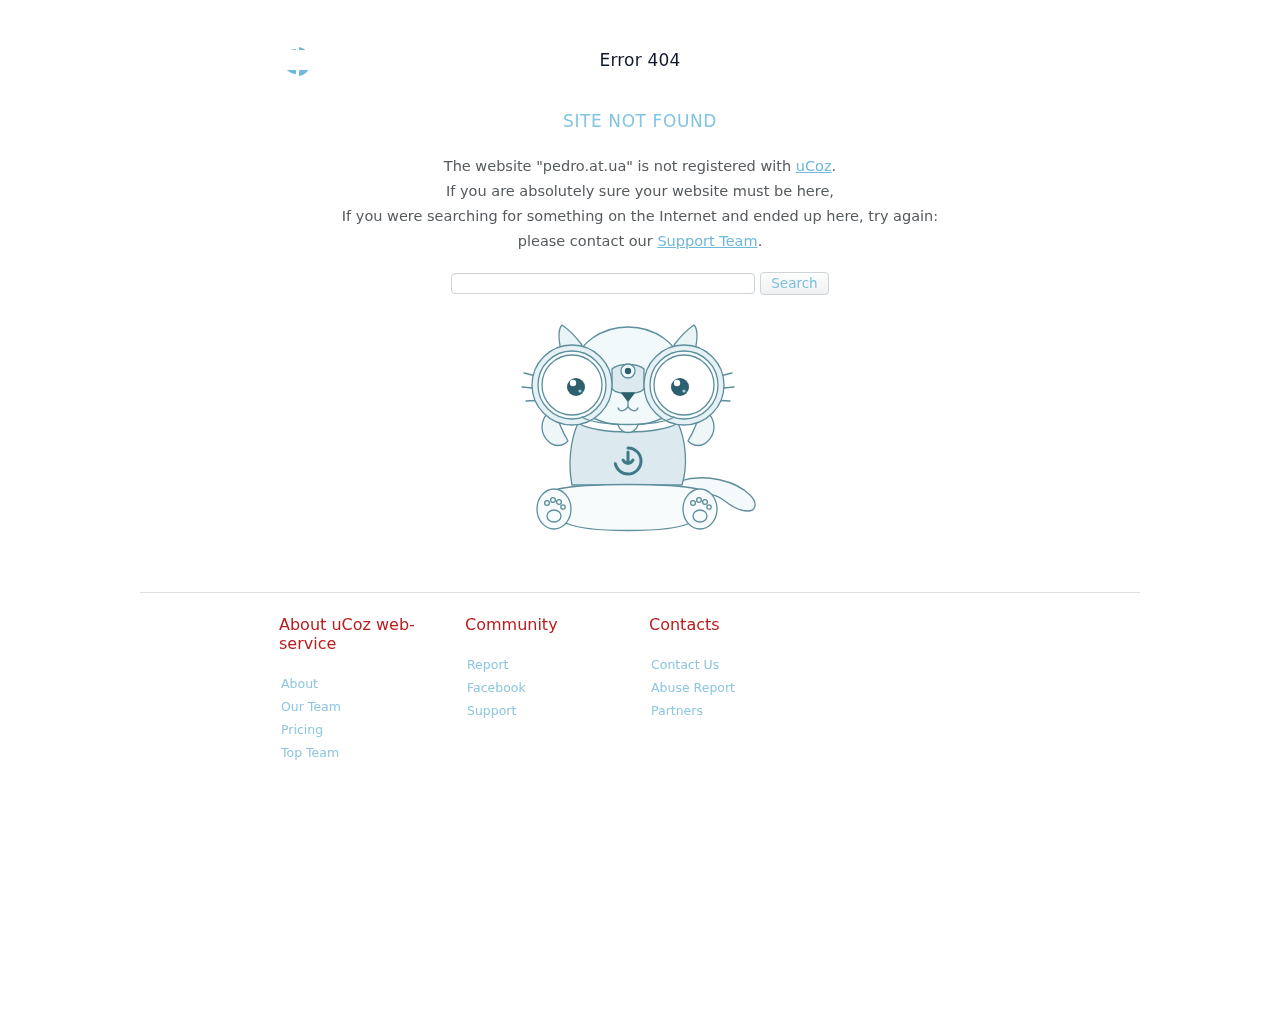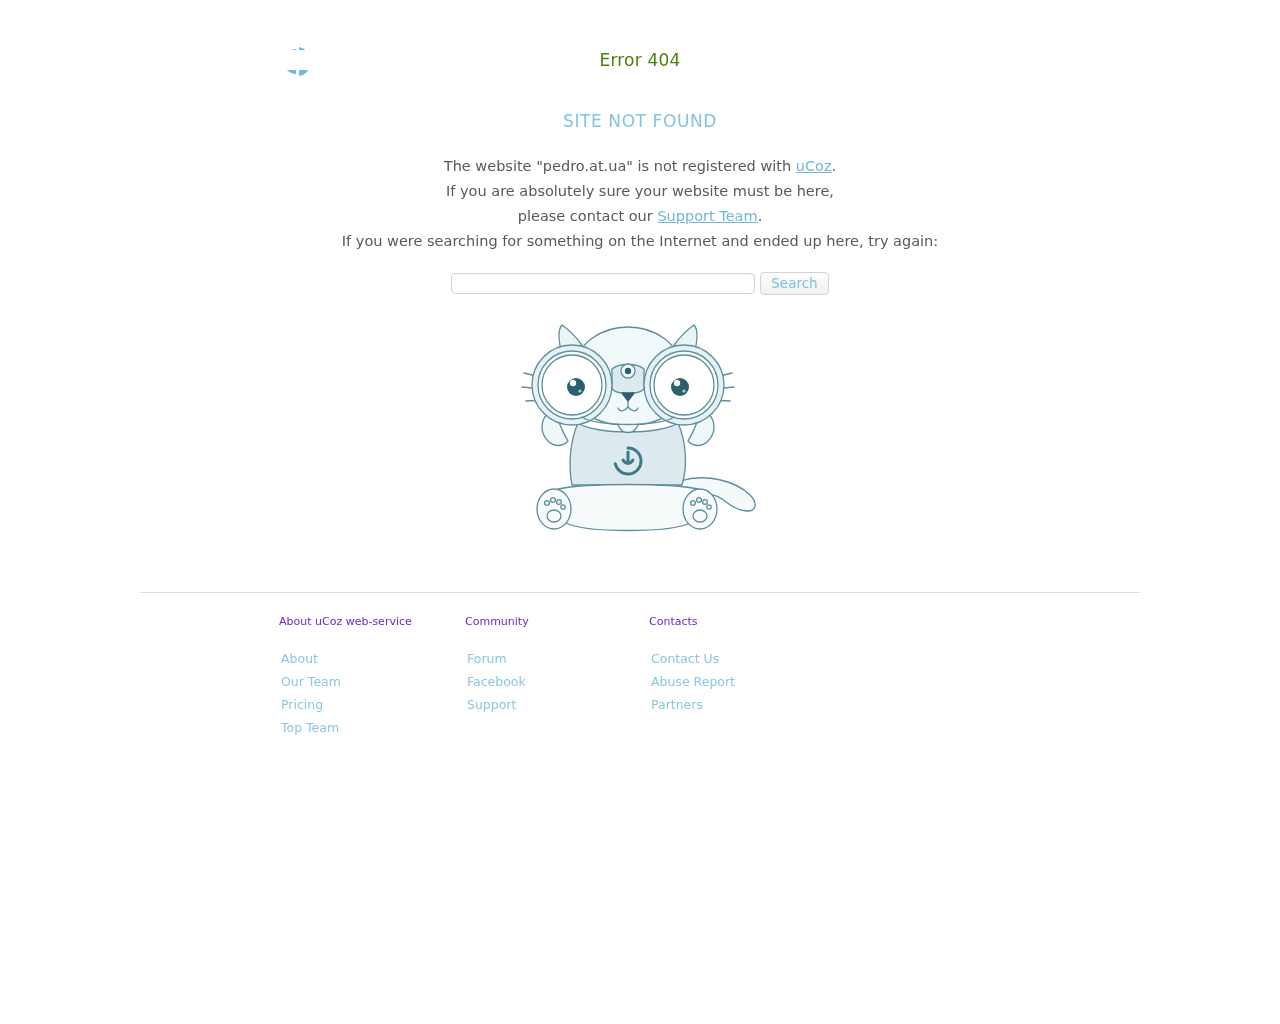--- a/index.html
+++ b/index.html
@@ -56,21 +56,21 @@
     height: 31px;
     display: block;
   }
   .error-code {
     position: absolute;
     left: 0;
     top: 50px;
     width: 1280px;
     text-align: center;
     font-size: 17px;
-    color: #4d7c0f;
+    color: #0f172a;
     letter-spacing: 0.2px;
     background: #ffffff;
   }
   .error-code-inner {
     display: inline-block;
     background: #ffffff;
     padding: 0 16px;
   }
 
   
@@ -164,23 +164,23 @@
     display: flex;
   }
   .fcol { width: 186px; }
   .fcol.c1 { width: 186px; }
   .fcol.c2 { width: 184px; }
   .fcol.c3 { width: 186px; }
   .fcol.c4 { width: 200px; }
 
   .fcol h4 {
     margin: 0 0 20px 0;
-    font-size: 11px;
+    font-size: 16px;
     font-weight: normal;
-    color: #6d28d9;
+    color: #b91c1c;
   }
   .fcol ul {
     list-style: none;
     margin: 2px; padding: 0;
   }
   .fcol li {
     margin-bottom: 4px;
   }
   .fcol li a {
     font-size: 12.5px;
@@ -218,23 +218,23 @@
 
   <div class="main">
 
     <h1 class="site-title">SITE NOT FOUND</h1>
 
     <div class="desc">
       <span class="line"><span>The website "pedro.at.ua" is not registered with </span><a href="#" class="link">uCoz</a><span>.</span></span>
 
       <span class="line">If you are absolutely sure your website must be here,</span>
 
+      <span class="line">If you were searching for something on the Internet and ended up here, try again:</span>
+
       <span class="line"><span>please contact our </span><a href="#" class="link">Support Team</a><span>.</span></span>
-
-      <span class="line">If you were searching for something on the Internet and ended up here, try again:</span>
     </div>
 
     <div class="search-row">
       <input type="text" class="search-input" placeholder="" style="">
       <button type="button" class="search-button">Search</button>
     </div>
 
     <div class="mascot-wrap">
       <svg width="260" height="230" viewBox="0 0 260 230" xmlns="http://www.w3.org/2000/svg">
         <g fill="none" stroke="#5d8e9c" stroke-width="1.3" stroke-linecap="round" stroke-linejoin="round">
@@ -330,21 +330,21 @@
           <li><a href="#">About</a></li>
           <li><a href="#">Our Team</a></li>
           <li><a href="#">Pricing</a></li>
           <li><a href="#">Top Team</a></li>
         </ul>
       </div>
 
       <div class="fcol c2">
         <h4>Community</h4>
         <ul>
-          <li><a href="#">Forum</a></li>
+          <li><a href="#">Report</a></li>
           <li><a href="#">Facebook</a></li>
           <li><a href="#">Support</a></li>
         </ul>
       </div>
 
       <div class="fcol c3">
         <h4>Contacts</h4>
         <ul>
           <li><a href="#">Contact Us</a></li>
           <li><a href="#">Abuse Report</a></li>

